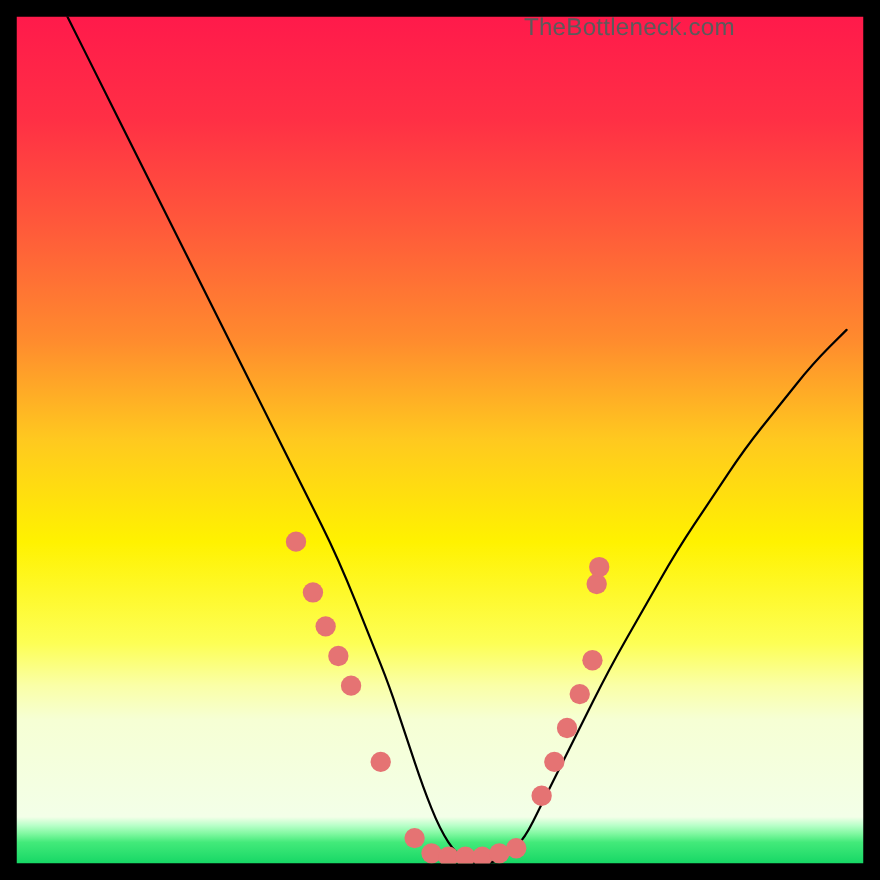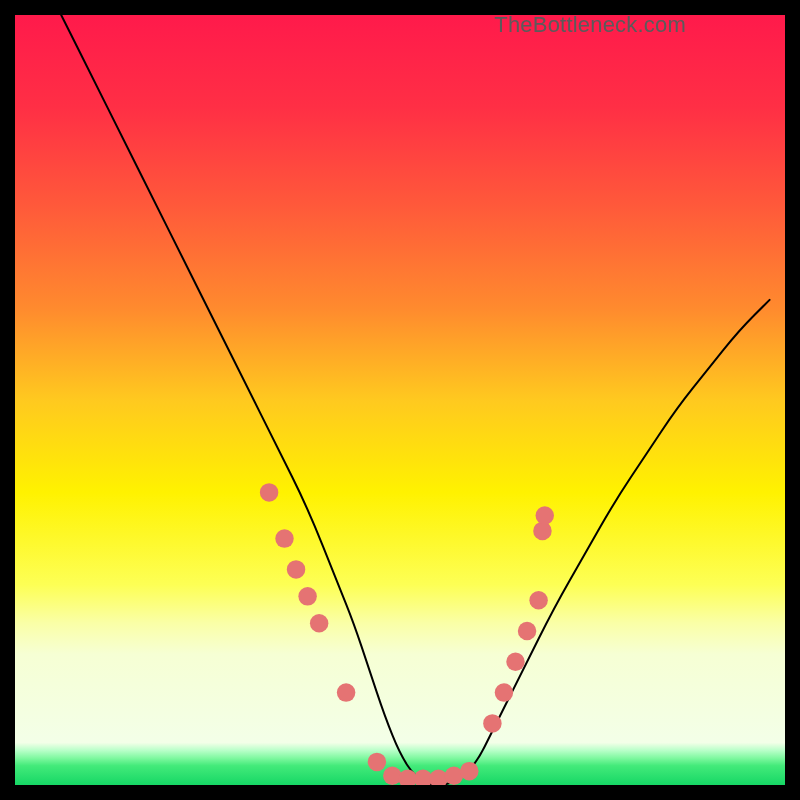--- a/index.html
+++ b/index.html
@@ -7,21 +7,20 @@
     padding: 0;
     width: 800px;
     height: 800px;
     background: #000000;
     overflow: hidden;
   }
   .chart-container {
     position: relative;
     width: 688px;
     height: 800px;
-    padding-left: 18px;
   }
   .plot-area {
     position: absolute;
     left: 15px;
     top: 15px;
     width: 770px;
     height: 770px;
   }
   .watermark {
     position: absolute;

